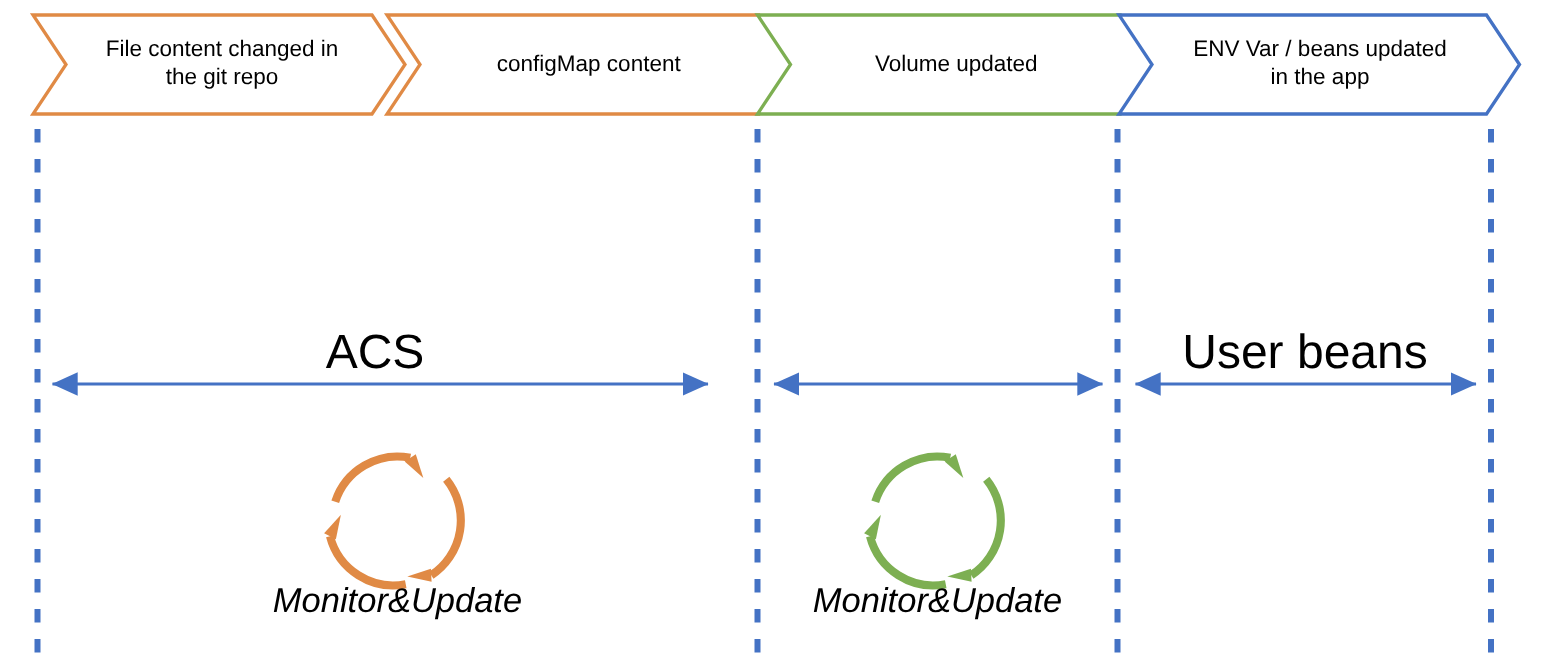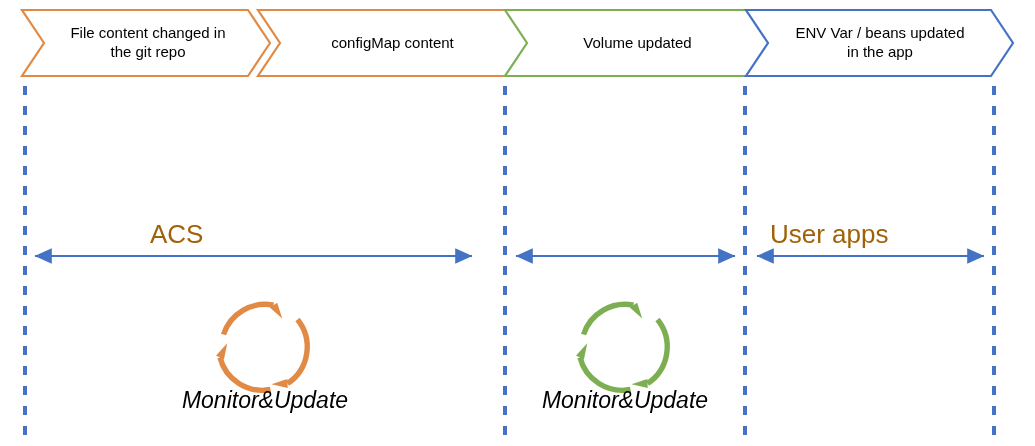--- a/index.html
+++ b/index.html
@@ -30,25 +30,25 @@
     position: absolute;
     text-align: center;
     font-family: "Liberation Sans", sans-serif;
     font-size: 15px;
     line-height: 19px;
     color: #000000;
     white-space: pre-line;
   }
   .stage-label {
     position: absolute;
-    text-align: left;
+    text-align: center;
     font-family: "Liberation Sans", sans-serif;
-    font-size: 26px;
+    font-size: 32px;
     line-height: 30px;
-    color: #a16207;
+    color: #000000;
   }
   .loop-label {
     position: absolute;
     text-align: center;
     font-family: "Liberation Sans", sans-serif;
     font-style: italic;
     font-size: 23px;
     line-height: 23px;
     color: #000000;
   }
@@ -131,19 +131,19 @@
   <div class="chev-label" style="left:285px; top:33px; width:215px;">configMap content</div>
 
   <div class="chev-label" style="left:530px; top:33px; width:215px;">Volume updated</div>
 
   <div class="chev-label" style="left:771px; top:23px; width:218px;">ENV Var / beans updated
 in the app</div>
 
   <div class="stage-label" style="left:150px; top:219px; width:200px;">ACS</div>
 
 
-  <div class="stage-label" style="left:770px; top:219px; width:200px;">User apps</div>
+  <div class="stage-label" style="left:770px; top:219px; width:200px;">User beans</div>
 
   <div class="loop-label" style="left:165px; top:389px; width:200px;">Monitor&amp;Update</div>
 
   <div class="loop-label" style="left:525px; top:389px; width:200px;">Monitor&amp;Update</div>
 
 </div>
 
 </body></html>

